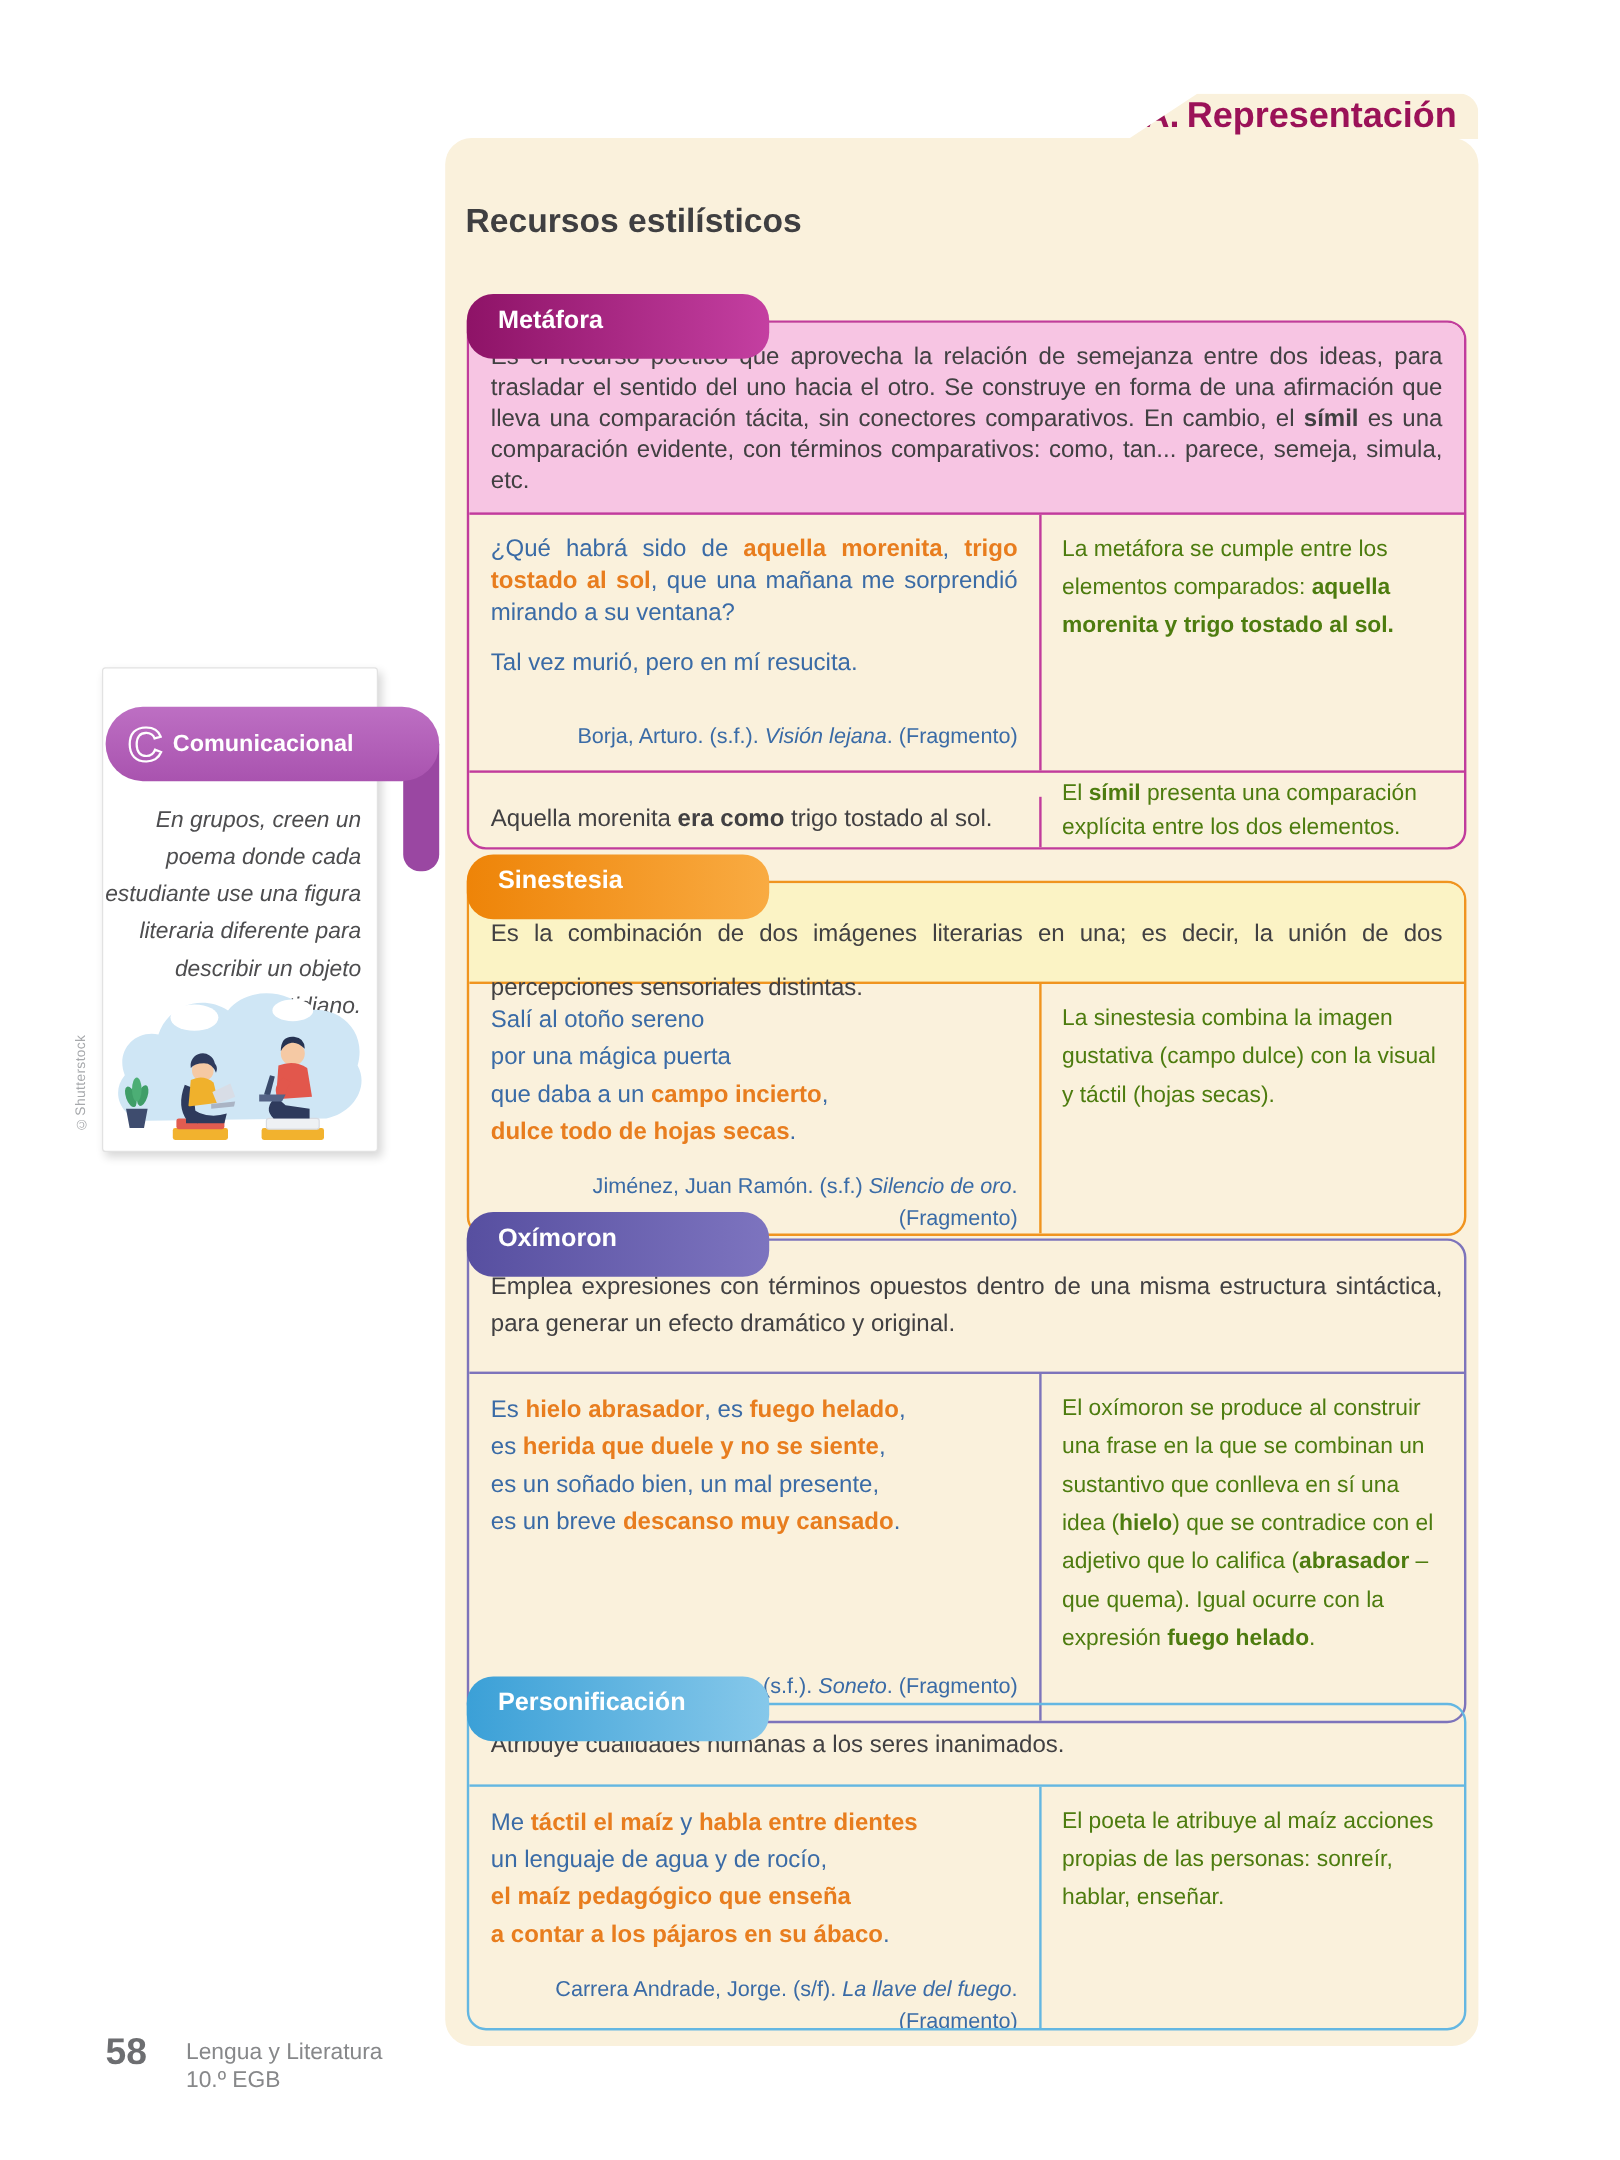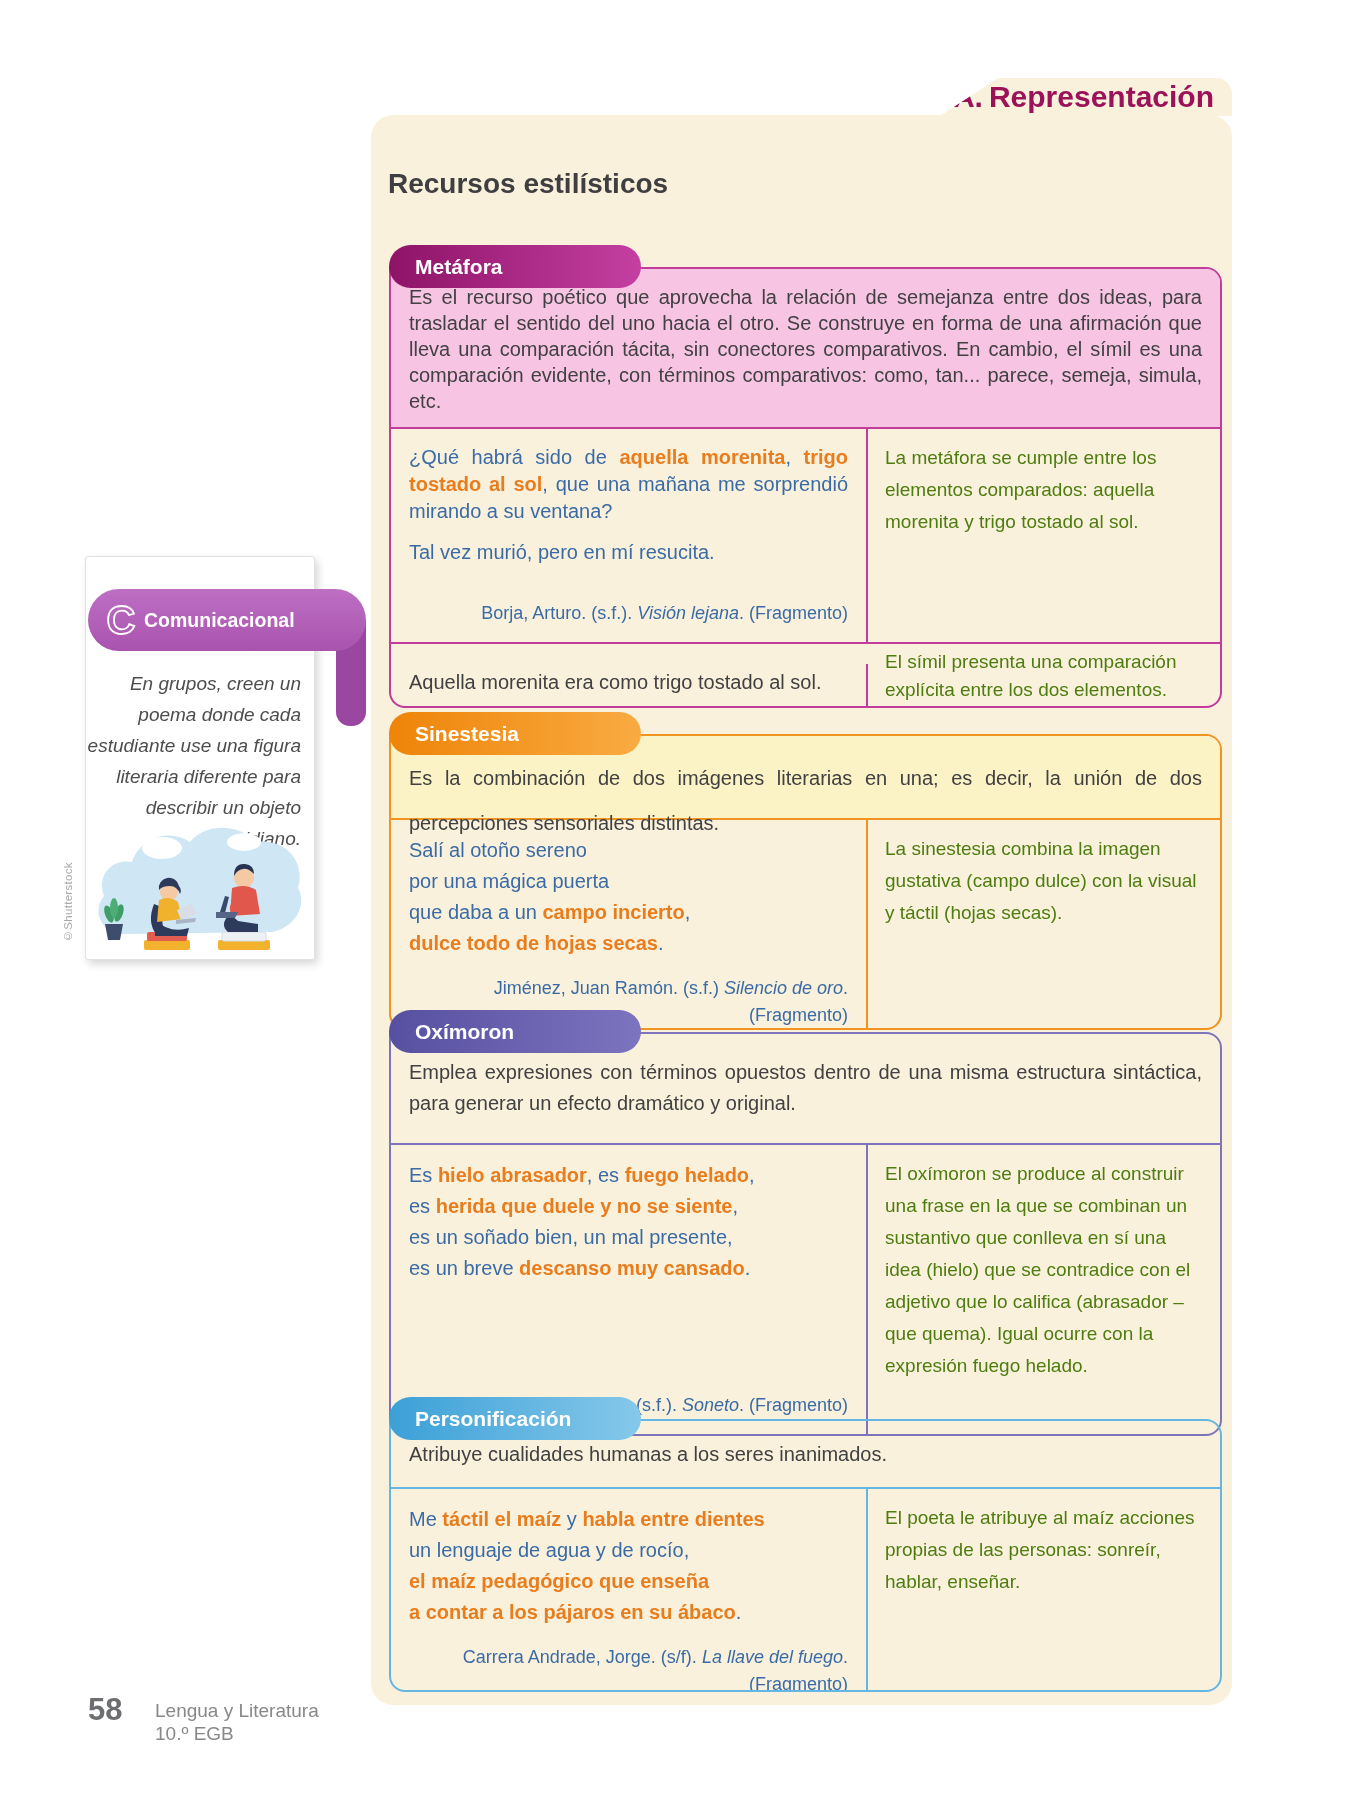--- a/index.html
+++ b/index.html
@@ -14,21 +14,21 @@
            clip-path:polygon(58px 0,100% 0,100% 100%,0 100%);
            display:flex;align-items:center;justify-content:flex-end;padding-right:0;}
   #dua-tab .dua-text{padding-right:18px;font-size:30px;color:#9b1258;white-space:nowrap;}
   #dua-tab .dua-strong{font-weight:900;}
   #dua-tab .dua-mode{font-weight:700;margin-left:6px;}
 
   #page-title{position:absolute;left:388px;top:168px;font-size:28px;font-weight:bold;color:#3f3f41;}
 
   
   .section{position:absolute;left:389px;width:833px;}
-  .pill{position:absolute;left:0;top:0;width:252px;height:43px;border-radius:22px;
+  .pill{position:absolute;left:0;top:0;width:252px;height:54px;border-radius:22px;
         color:#fff;font-size:21px;font-weight:bold;line-height:43px;padding-left:26px;
         box-sizing:border-box;z-index:3;}
   .secbox{position:absolute;left:0;top:22px;width:833px;box-sizing:border-box;
           border:2px solid var(--bc);border-radius:0 16px 16px 16px;overflow:hidden;z-index:2;}
   .defbox{box-sizing:border-box;border-bottom:2px solid var(--bc);background:var(--defbg);
           font-size:20px;line-height:26px;text-align:justify;color:#414042;}
   .row{display:grid;grid-template-columns:477px 1fr;box-sizing:border-box;}
   .row + .row{border-top:2px solid var(--bc);}
   .cell-l{border-right:2px solid var(--bc);box-sizing:border-box;overflow:hidden;
           display:flex;flex-direction:column;}
@@ -38,21 +38,21 @@
 
   .poem{color:#3a6ba6;font-size:20px;}
   .pline{line-height:31px;}
   .mpara{margin:0 0 14px 0;line-height:27px;text-align:justify;}
   .mpara:last-of-type{margin-bottom:0;}
   .example-dark{color:#414042;font-size:20px;line-height:27px;text-align:justify;}
   .citation{color:#3a6ba6;font-size:18px;line-height:27px;text-align:right;margin-top:16px;}
   .citation.bottom{margin-top:auto;}
 
   
-  .b{font-weight:normal;}
+  .b{font-weight:bold;}
   .orange{color:#e87d1e;font-weight:bold;}
   .i{font-style:italic;}
 
   
   #sec0{--bc:#c13c9c;--defbg:#f7c5e3;top:245px;}
   #sec0 .pill{background:linear-gradient(90deg,#8e1367,#c43fa1);}
   #sec1{--bc:#f0941f;--defbg:#fbf3c5;top:712px;}
   #sec1 .pill{background:linear-gradient(90deg,#ee8408,#f9ab42);}
   #sec2{--bc:#7d74bb;--defbg:transparent;top:1010px;}
   #sec2 .pill{background:linear-gradient(90deg,#574fa0,#7d74bf);}

